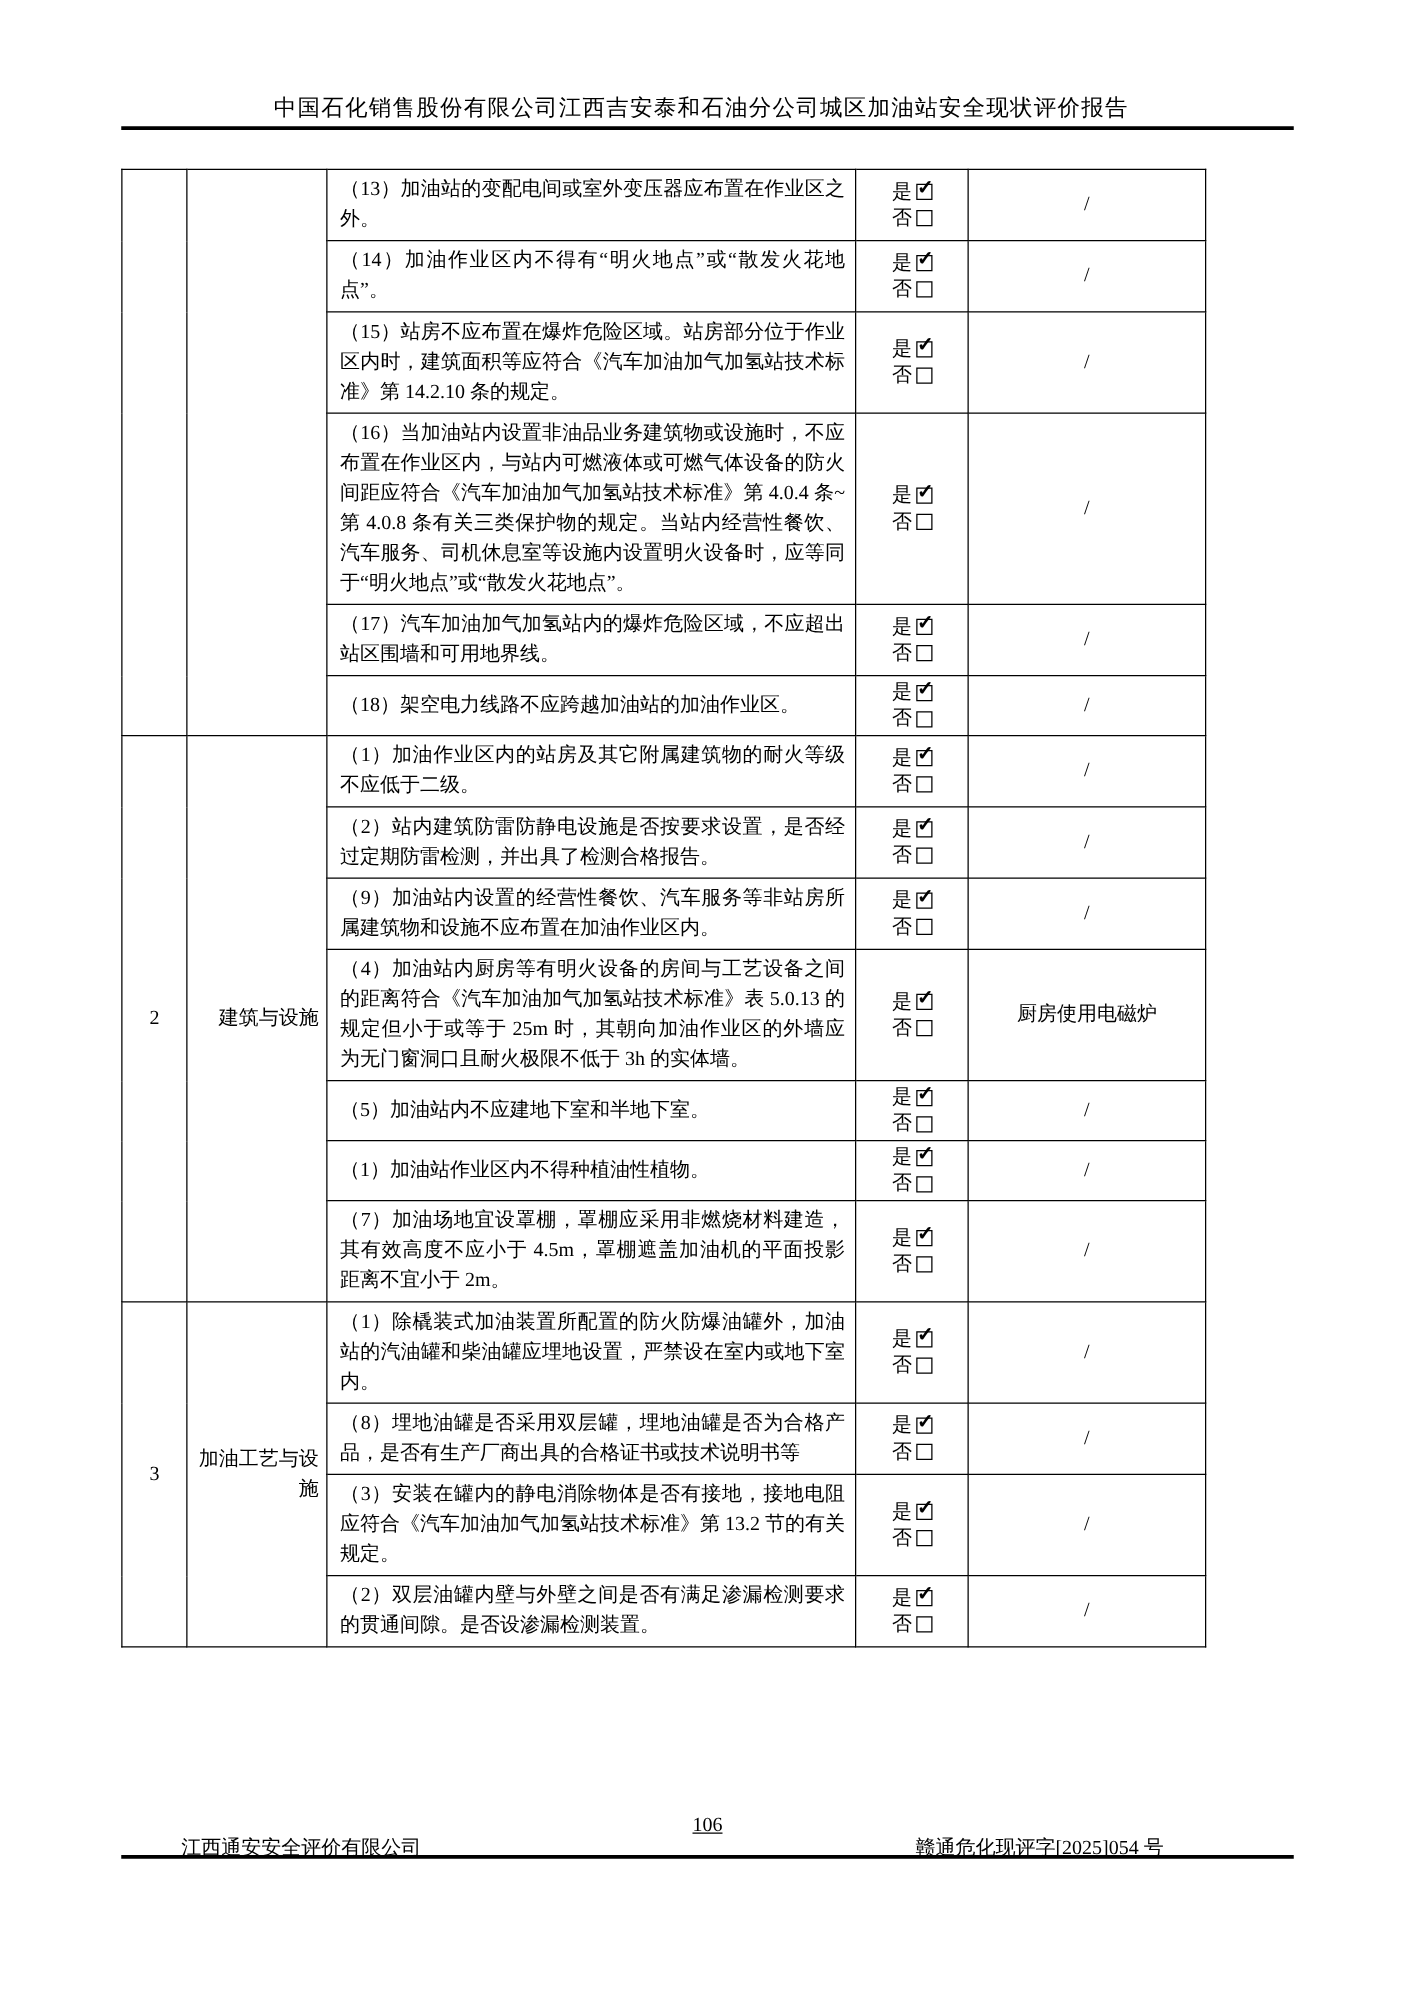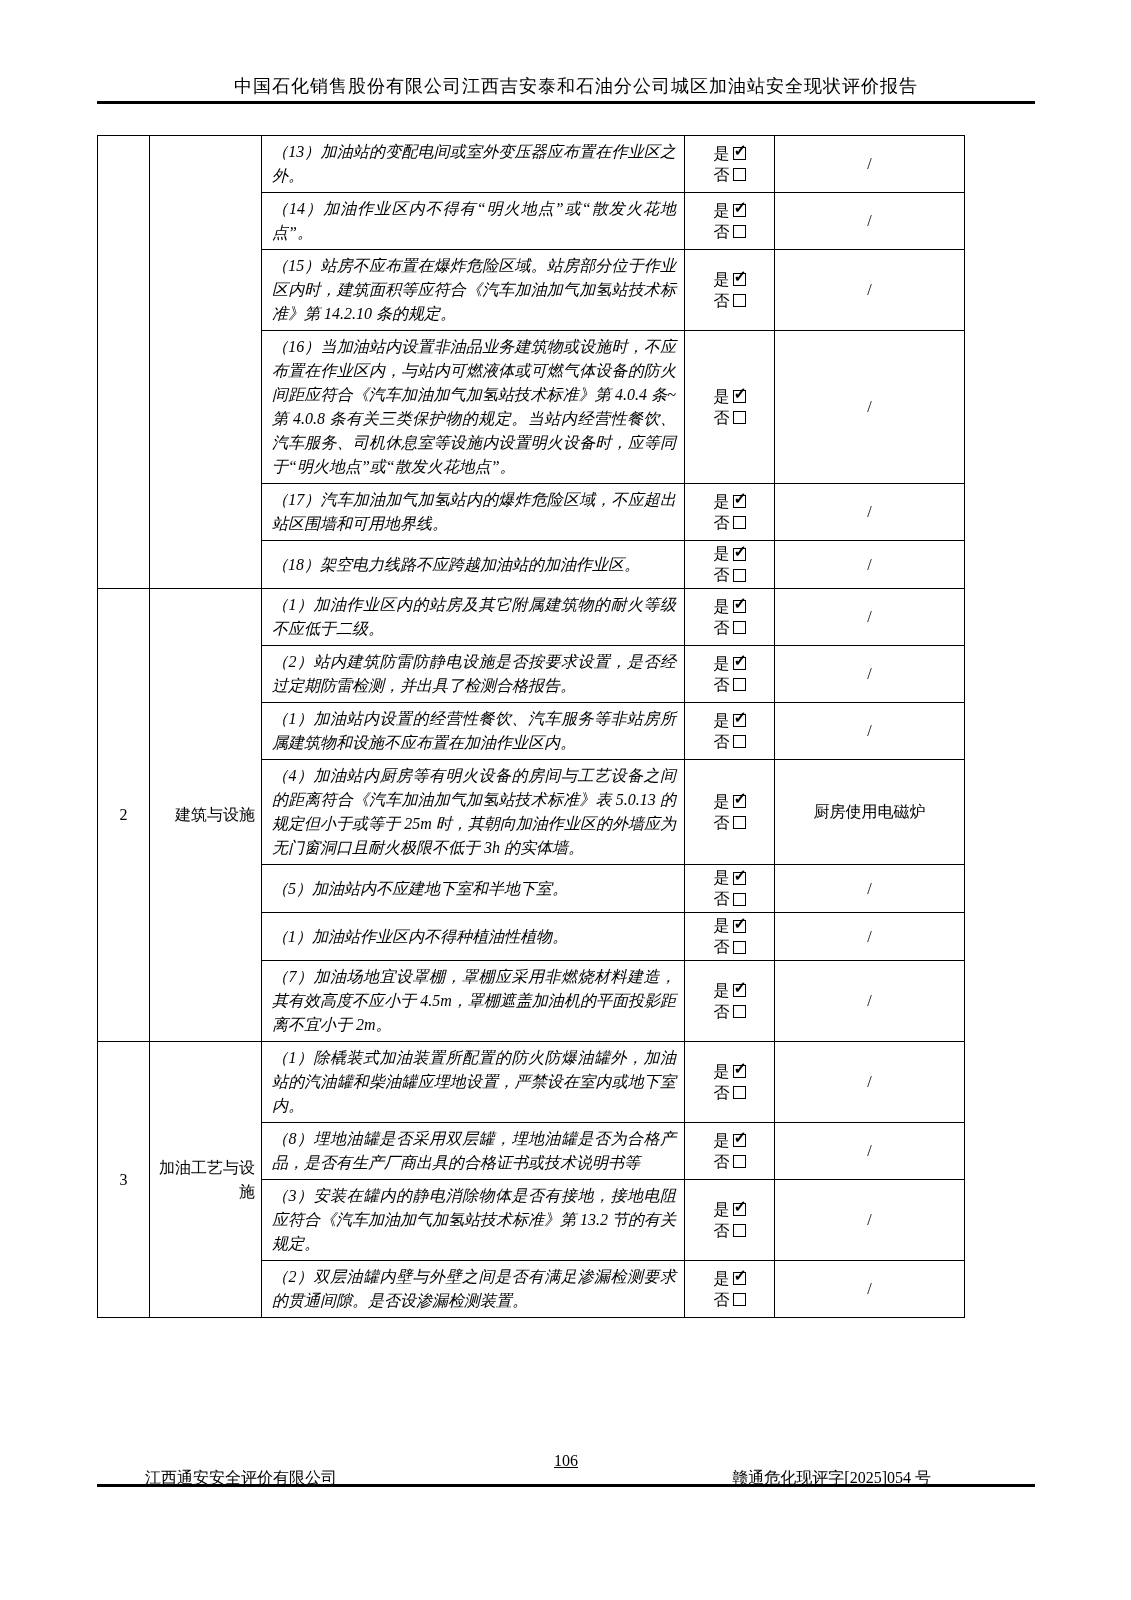--- a/index.html
+++ b/index.html
@@ -10,21 +10,21 @@
     color: #000;
   }
   .page {
     position: relative;
     width: 1131px; height: 1600px;
     background: #fff;
     overflow: hidden;
   }
   .header-title {
     position: absolute;
-    top: 74px; left: 107px; width: 938px;
+    top: 74px; left: 92px; width: 938px;
     text-align: center;
     font-size: 18px;
     letter-spacing: 1px;
     white-space: nowrap;
   }
   .header-rule {
     position: absolute;
     top: 101px; left: 97px; width: 938px;
     border-top: 3px solid #000;
   }
@@ -38,21 +38,21 @@
   .doc-table tr { height: 48px; }
   .doc-table td {
     border: 1.5px solid #000;
     font-size: 16px;
     line-height: 24px;
     vertical-align: middle;
     overflow: hidden;
   }
   td.col-num   { text-align: center; }
   td.col-cat   { text-align: right; padding: 2px 6px; }
-  td.col-text  { text-align: justify; padding: 4px 8px 4px 10px; font-style: italic; }
+  td.col-text  { text-align: justify; padding: 4px 8px 4px 10px; }
   td.col-yesno { text-align: center; padding: 2px 0; }
   td.col-remark{ text-align: center; padding: 2px 4px; }
   .yn { display: flex; flex-direction: column; align-items: center; gap: 1px; }
   .yn-row { display: flex; align-items: center; gap: 3px; font-size: 16px; line-height: 20px; }
   .cb {
     display: inline-block;
     width: 13px; height: 13px;
     border: 1.6px solid #000;
     position: relative;
     background: #fff;
@@ -232,21 +232,21 @@
               </div>
               <div class="yn-row">
                 <span>否</span>
                 <span class="cb"></span>
               </div>
             </div>
           </td>
           <td class="col-remark">/</td>
         </tr>
         <tr>
-          <td class="col-text">（1）加油站内设置的经营性餐饮、汽车服务等非站房所属建筑物和设施不应布置在加油作业区内。</td>
+          <td class="col-text">（9）加油站内设置的经营性餐饮、汽车服务等非站房所属建筑物和设施不应布置在加油作业区内。</td>
           <td class="col-yesno">
             <div class="yn">
               <div class="yn-row">
                 <span>是</span>
                 <span class="cb checked"></span>
               </div>
               <div class="yn-row">
                 <span>否</span>
                 <span class="cb"></span>
               </div>

